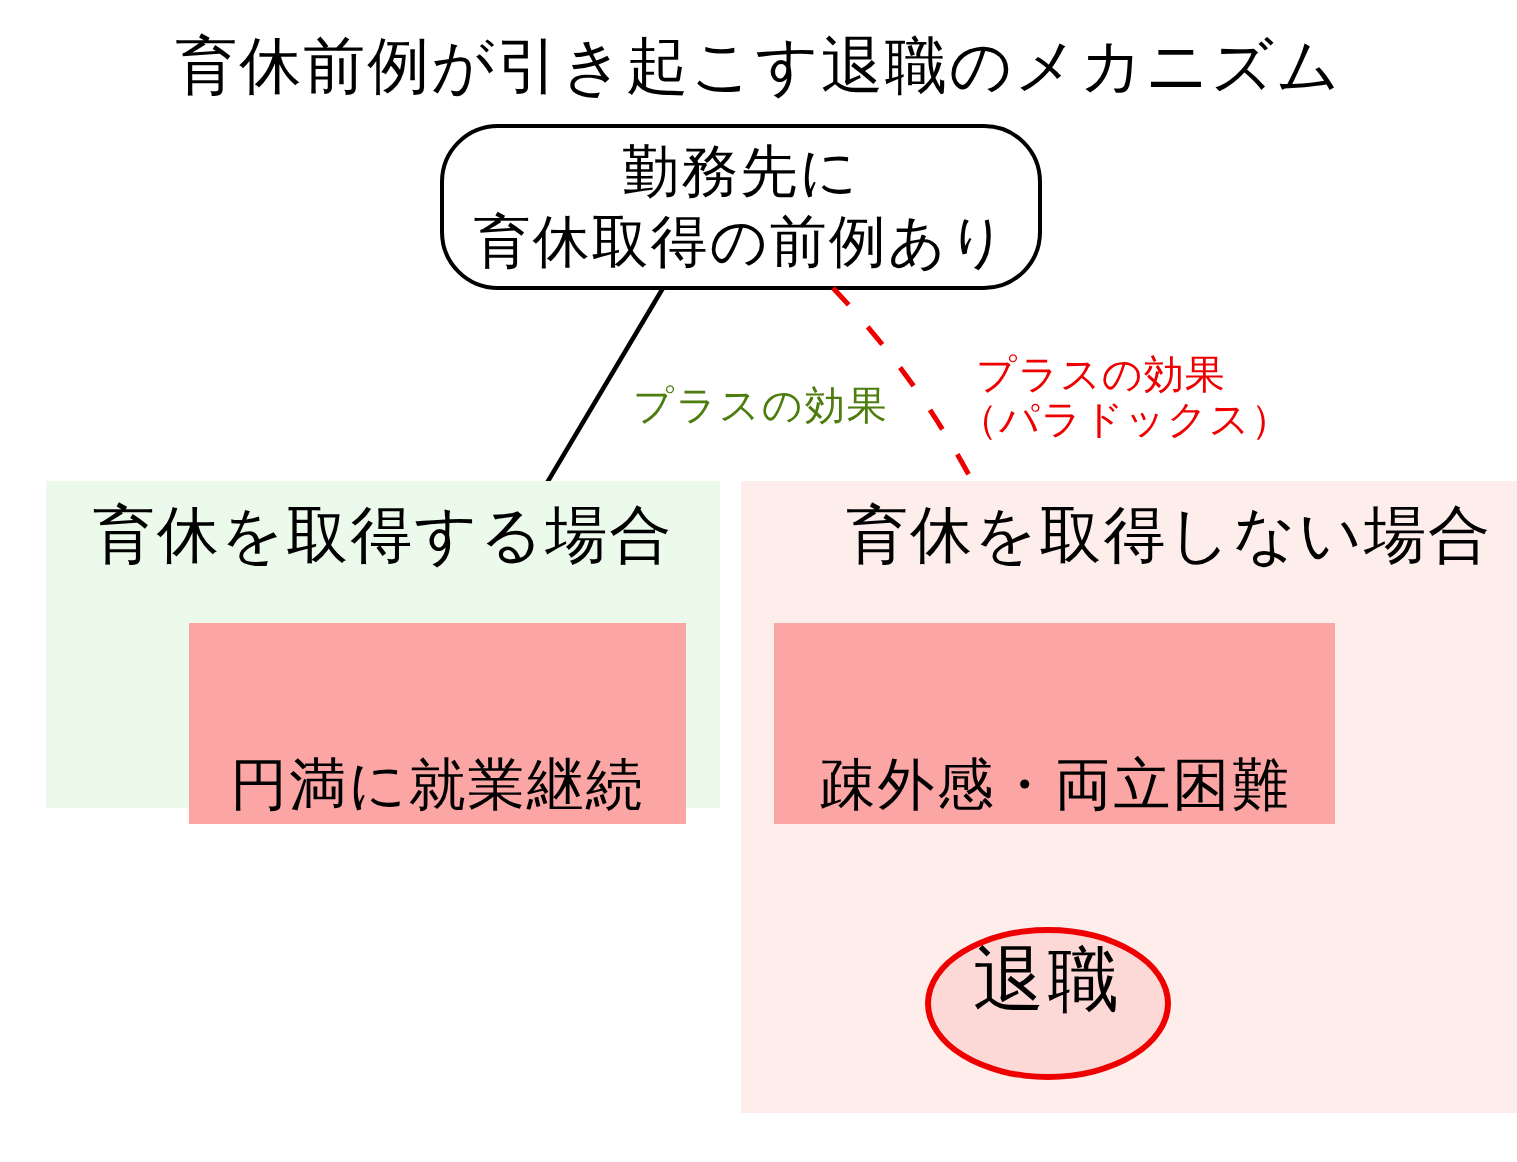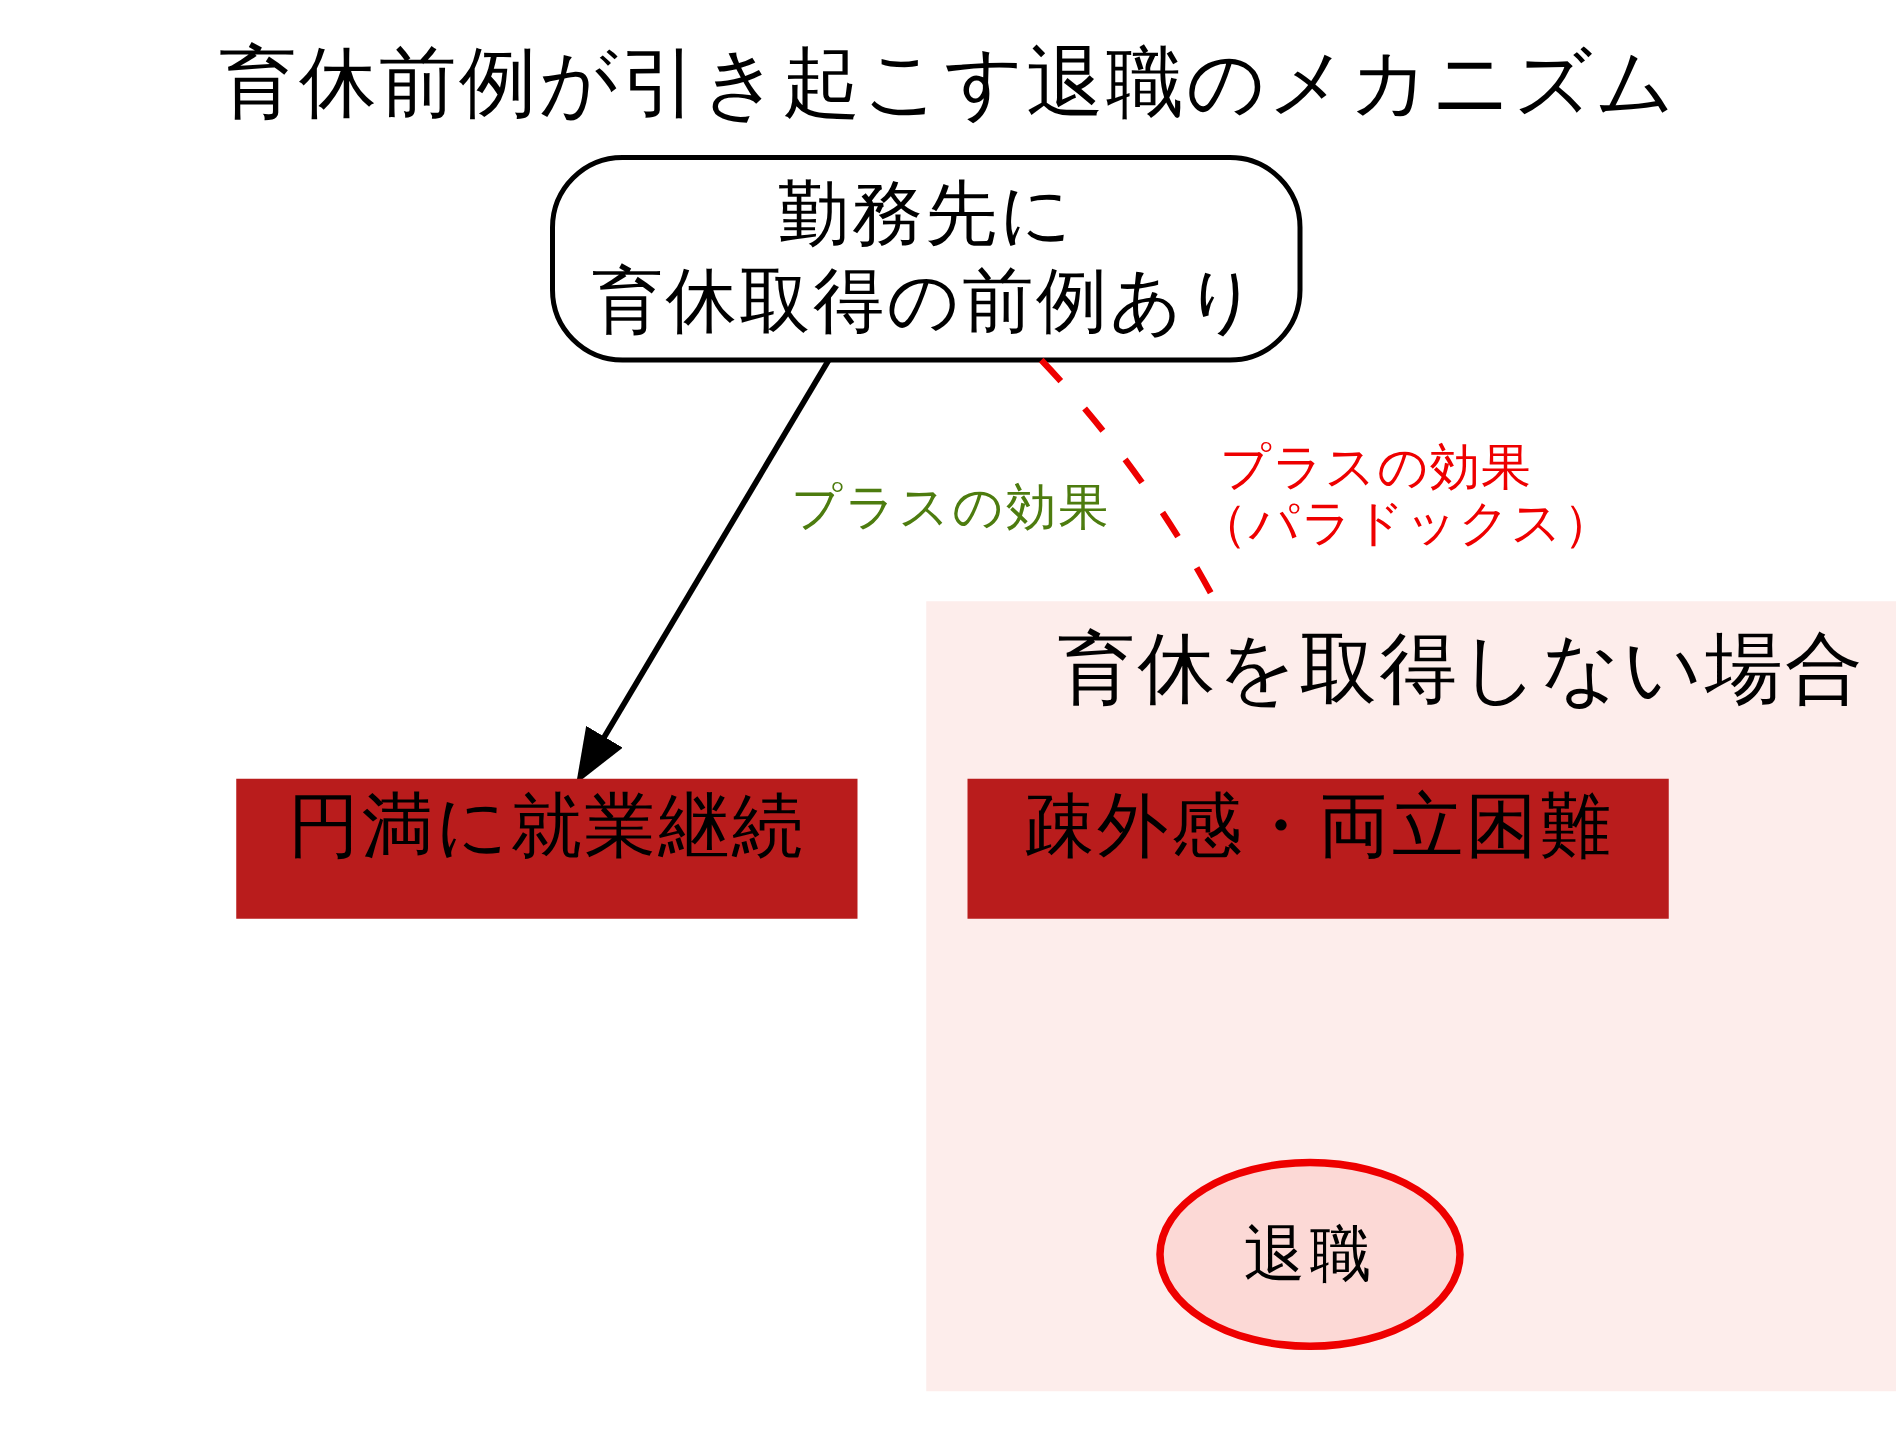--- a/index.html
+++ b/index.html
@@ -78,43 +78,42 @@
   .panel-header {
     margin-top: 12px;
     text-align: center;
     font-size: 62px;
     letter-spacing: 2px;
     white-space: nowrap;
   }
   .outcome-box {
     position: absolute;
     top: 623px;
-    height: 112px;
-    background: #b91c1c;
+    height: 201px;
+    background: #fca5a5;
     display: flex;
-    align-items: flex-start;
+    align-items: flex-end;
     justify-content: center;
     font-size: 57px;
     letter-spacing: 2px;
     white-space: nowrap;
   }
   .outcome-left  { left: 189px; width: 497px; }
   .outcome-right { left: 774px; width: 561px; }
   .terminal-ellipse {
     position: absolute;
     left: 925px; top: 927px;
     width: 246px; height: 153px;
     box-sizing: border-box;
     border: 6px solid #ee0000;
     border-radius: 50%;
     background: #fcd9d6;
     display: flex;
-    align-items: center;
     justify-content: center;
-    font-size: 49px;
+    font-size: 71px;
     letter-spacing: 4px;
     color: #000000;
   }
 </style>
 </head>
 <body>
 
 <div class="canvas">
 
   <div class="title">育休前例が引き起こす退職のメカニズム</div>
@@ -144,20 +143,23 @@
     <path d="M1049,780 L1049,884" fill="none" stroke="#000000" stroke-width="5.5" marker-end="url(#head-black-big)"></path>
   </svg>
 
   <div class="label-plus">プラスの効果</div>
 
   <div class="label-minus">
     <div class="l1">プラスの効果</div>
     <div class="l2">（パラドックス）</div>
   </div>
 
+  <div class="panel panel-green">
+    <div class="panel-header">育休を取得する場合</div>
+  </div>
 
   <div class="panel panel-pink">
     <div class="panel-header">育休を取得しない場合</div>
   </div>
 
   <div class="outcome-box outcome-left">
     <span>円満に就業継続</span>
   </div>
 
   <div class="outcome-box outcome-right">

